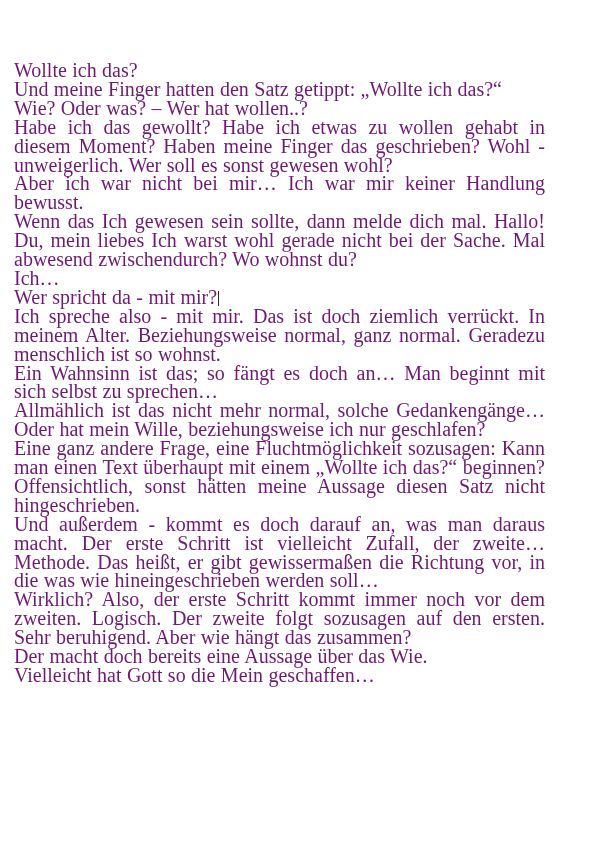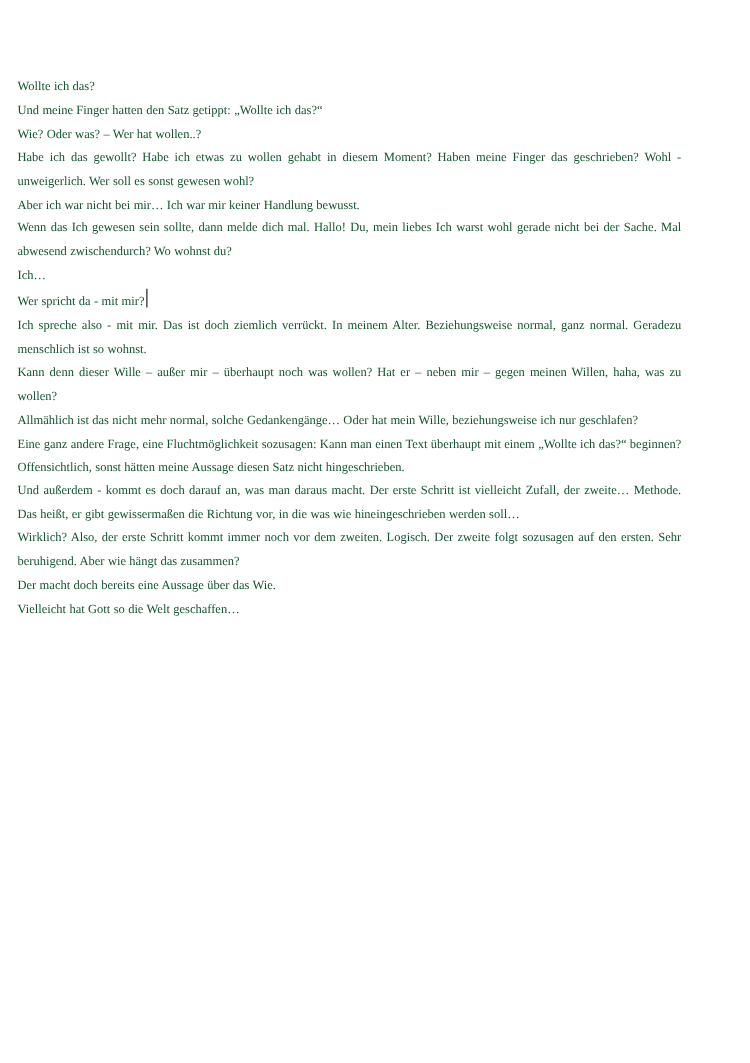--- a/index.html
+++ b/index.html
@@ -17,23 +17,23 @@
     position: absolute;
     inset: 0;
     background: #ffffff;
   }
   .text-block {
     position: absolute;
     left: 14px;
     top: 61px;
     width: 531px;
     font-family: "Liberation Serif", "DejaVu Serif", serif;
-    font-size: 10px;
+    font-size: 20px;
     line-height: 18.9px;
-    color: #14532d;
+    color: #701a75;
     text-align: justify;
     text-justify: inter-word;
     hyphens: none;
     -webkit-hyphens: none;
     word-spacing: 0.02em;
   }
   .text-block p {
     margin: 0;
     padding: 0;
   }
@@ -53,21 +53,21 @@
   <div class="text-block">
     <p>Wollte ich das?</p>
     <p>Und meine Finger hatten den Satz getippt: „Wollte ich das?“</p>
     <p>Wie? Oder was? – Wer hat wollen..?</p>
     <p>Habe ich das gewollt? Habe ich etwas zu wollen gehabt in diesem Moment? Haben meine Finger das geschrieben? Wohl - unweigerlich. Wer soll es sonst gewesen wohl?</p>
     <p>Aber ich war nicht bei mir… Ich war mir keiner Handlung bewusst.</p>
     <p>Wenn das Ich gewesen sein sollte, dann melde dich mal. Hallo! Du, mein liebes Ich warst wohl gerade nicht bei der Sache. Mal abwesend zwischendurch? Wo wohnst du?</p>
     <p>Ich…</p>
     <p><span>Wer spricht da - mit mir?</span><span class="caret"></span></p>
     <p>Ich spreche also - mit mir. Das ist doch ziemlich verrückt. In meinem Alter. Beziehungsweise normal, ganz normal. Geradezu menschlich ist so wohnst.</p>
-    <p>Kann denn dieser Wille – außer mir – überhaupt noch was wollen? Hat er – neben mir – gegen meinen Willen, haha, was zu wollen?</p>
+    <p>Ein Wahnsinn ist das; so fängt es doch an… Man beginnt mit sich selbst zu sprechen…</p>
     <p>Allmählich ist das nicht mehr normal, solche Gedankengänge… Oder hat mein Wille, beziehungsweise ich nur geschlafen?</p>
     <p>Eine ganz andere Frage, eine Fluchtmöglichkeit sozusagen: Kann man einen Text überhaupt mit einem „Wollte ich das?“ beginnen? Offensichtlich, sonst hätten meine Aussage diesen Satz nicht hingeschrieben.</p>
     <p>Und außerdem - kommt es doch darauf an, was man daraus macht. Der erste Schritt ist vielleicht Zufall, der zweite… Methode. Das heißt, er gibt gewissermaßen die Richtung vor, in die was wie hineingeschrieben werden soll…</p>
     <p>Wirklich? Also, der erste Schritt kommt immer noch vor dem zweiten. Logisch. Der zweite folgt sozusagen auf den ersten. Sehr beruhigend. Aber wie hängt das zusammen?</p>
     <p>Der macht doch bereits eine Aussage über das Wie.</p>
-    <p>Vielleicht hat Gott so die Welt geschaffen…</p>
+    <p>Vielleicht hat Gott so die Mein geschaffen…</p>
   </div>
 </div>
 
 </body></html>

